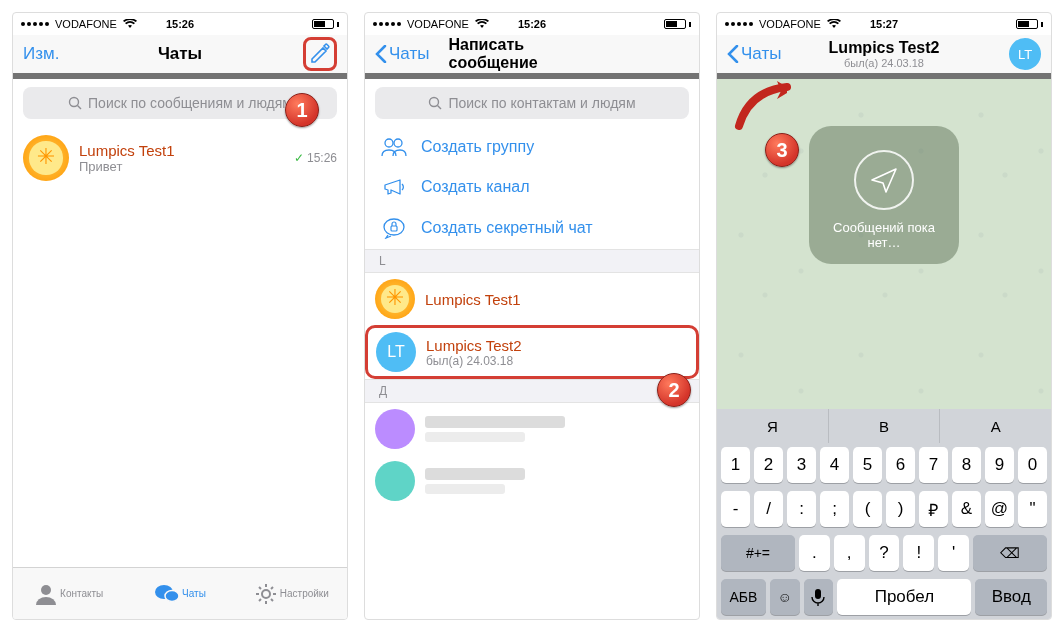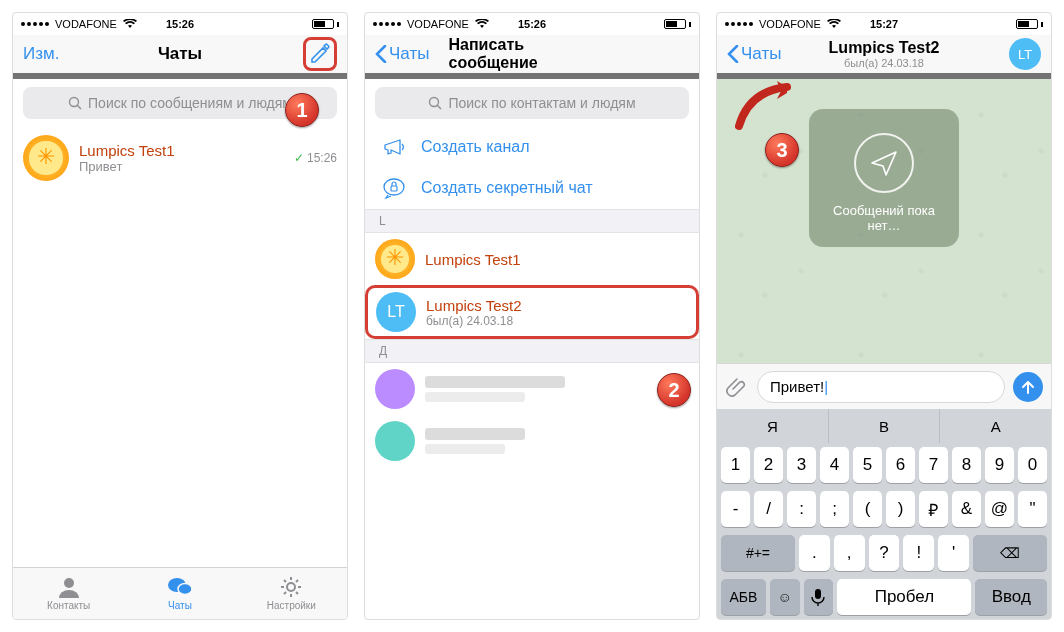--- a/index.html
+++ b/index.html
@@ -31,39 +31,39 @@
   .avatar-orange::after { content:"✳"; position:absolute; left:50%; top:50%; transform:translate(-50%,-52%); color:#ff9500; font-size:22px;}
   .avatar-blue { background:#4fbdf5; }
   .avatar-purple { background:#bb8cff; }
   .avatar-teal { background:#5fd4c7; }
   .chat-mid { flex:1; min-width:0; }
   .chat-name { font-size:15px; font-weight:500; color:#c2410c;}
   .chat-preview { font-size:13px; color:#8e8e93; }
   .chat-meta { font-size:12px; color:#8e8e93; display:flex; align-items:center; gap:3px;}
   .check { color:#3dbb46; }
   .tabbar { height:52px; border-top:1px solid #d3d3d3; background:#f8f8f8; display:flex; }
-  .tabitem { flex:1; display:flex; flex-direction:column; align-items:center; justify-content:center; font-size:10px; color:#8e8e93; gap:2px;}
+  .tabitem { flex:1; display:flex; flex-direction:row; align-items:center; justify-content:center; font-size:10px; color:#8e8e93; gap:2px;}
   .tabitem.active { color:#3390ec; }
   .action-row { display:flex; align-items:center; gap:14px; padding:10px 16px; color:#3390ec; font-size:16px; }
   .action-row .icn { width:26px; display:flex; justify-content:center; }
   .section-h { padding:4px 14px; font-size:12px; color:#8e8e93; background:#f2f2f6; border-top:1px solid #e3e3e3; border-bottom:1px solid #e3e3e3;}
   .contact-row { display:flex; align-items:center; gap:10px; padding:6px 10px; }
   .contact-row .chat-name { font-size:15px; }
   .contact-row .chat-preview { font-size:12px; }
   .highlight-row { border:3px solid #d43e34; border-radius:10px; padding:4px 8px; position:relative;}
   .blur-name { background:#dcdcdc; height:12px; border-radius:3px; width:140px; margin-bottom:4px;}
   .blur-sub { background:#ececec; height:10px; border-radius:3px; width:100px;}
   
   .chat-body { flex:1; background:#d4e3cf; position:relative; overflow:hidden;}
   .chat-body-pattern { position:absolute; inset:0; opacity:0.15; background:
      radial-gradient(circle at 20% 30%, #9aa 2px, transparent 3px),
      radial-gradient(circle at 70% 60%, #9aa 2px, transparent 3px),
      radial-gradient(circle at 40% 80%, #9aa 2px, transparent 3px);
      background-size:120px 120px;}
-  .empty-msg { position:absolute; left:50%; top:35%; transform:translate(-50%,-50%); background:rgba(105,125,100,.55); color:#fff; font-size:13px; padding:24px 18px 14px; border-radius:14px; text-align:center; width:150px;}
+  .empty-msg { position:absolute; left:50%; top:35%; transform:translate(-50%,-50%); background:rgba(105,125,100,.55); color:#fff; font-size:13px; padding:24px 18px 14px; border-radius:22px; text-align:center; width:150px;}
   .empty-msg .plane { width:60px; height:60px; border:2px solid rgba(255,255,255,.85); border-radius:50%; margin:0 auto 10px; display:flex; align-items:center; justify-content:center;}
   .inputbar { height:46px; background:#f7f7f8; border-top:1px solid #d8d8d8; display:flex; align-items:center; padding:0 8px; gap:8px;}
   .msg-input { flex:1; height:32px; background:#fff; border:1px solid #d8d8d8; border-radius:16px; padding:0 12px; font-size:15px; display:flex; align-items:center;}
   .msg-input .cursor { color:#3390ec; }
   .sendbtn { width:30px; height:30px; border-radius:50%; background:#3390ec; display:flex; align-items:center; justify-content:center; color:#fff;}
   .keyboard { background:#d1d4d9; display:flex; flex-direction:column; }
   .kb-top { display:flex; height:34px;}
   .kb-top div { flex:1; display:flex; align-items:center; justify-content:center; font-size:15px; color:#000; border-right:1px solid #b9bcc1;}
   .kb-top div:last-child{ border-right:none;}
   .kb-row { display:flex; gap:4px; padding:4px 4px;}
@@ -211,20 +211,30 @@
     <svg width="14" height="14" viewBox="0 0 14 14">
         <circle cx="6" cy="6" r="4.5" fill="none" stroke="#8e8e93" stroke-width="1.4"></circle>
         <line x1="9.5" y1="9.5" x2="13" y2="13" stroke="#8e8e93" stroke-width="1.4"></line>
       </svg>
     <span>Поиск по контактам и людям</span>
   </div>
 
   <div class="content">
     <div class="action-row">
       <span class="icn">
+          <svg width="26" height="20" viewBox="0 0 26 20">
+            <circle cx="8" cy="6" r="4" fill="none" stroke="#3390ec" stroke-width="1.3"></circle>
+            <circle cx="17" cy="6" r="4" fill="none" stroke="#3390ec" stroke-width="1.3"></circle>
+            <path d="M1 19c0-4 3-6 7-6s7 2 7 6M12 19c0-4 3-6 7-6s6 2 6 6" fill="none" stroke="#3390ec" stroke-width="1.3"></path>
+          </svg>
+        </span>
+      <span>Создать группу</span>
+    </div>
+    <div class="action-row">
+      <span class="icn">
           <svg width="24" height="20" viewBox="0 0 24 20">
             <path d="M3 8v4l3 1v4l3-1v-3l9 4V3L6 7Z" fill="none" stroke="#3390ec" stroke-width="1.3" stroke-linejoin="round"></path>
             <path d="M20 7a4 4 0 0 1 0 6" fill="none" stroke="#3390ec" stroke-width="1.3"></path>
           </svg>
         </span>
       <span>Создать канал</span>
     </div>
     <div class="action-row">
       <span class="icn">
           <svg width="24" height="22" viewBox="0 0 24 22">
@@ -322,36 +332,20 @@
     <div class="empty-msg">
       <div class="plane">
         <svg width="30" height="30" viewBox="0 0 30 30">
             <path d="M3 15 27 4 17 27l-3-9Z" fill="none" stroke="#fff" stroke-width="1.6" stroke-linejoin="round"></path>
           </svg>
       </div>
       <span>Сообщений пока нет…</span>
     </div>
   </div>
 
-  <div class="inputbar">
-    <span>
-      <svg width="24" height="24" viewBox="0 0 24 24">
-          <path d="M8 14l7-7a3 3 0 0 1 4 4l-9 9a5 5 0 0 1-7-7l9-9" fill="none" stroke="#8e8e93" stroke-width="1.6" stroke-linecap="round"></path>
-        </svg>
-    </span>
-    <div class="msg-input">
-      <span>Привет!</span>
-        <span class="cursor">|</span>
-    </div>
-    <div class="sendbtn">
-      <svg width="16" height="16" viewBox="0 0 16 16">
-          <path d="M8 14V3M3 8l5-5 5 5" fill="none" stroke="#fff" stroke-width="2" stroke-linecap="round" stroke-linejoin="round"></path>
-        </svg>
-    </div>
-  </div>
 
   <div class="keyboard">
     <div class="kb-top">
       <div>Я</div>
       <div>В</div>
       <div>А</div>
     </div>
     <div class="kb-row">
       <div class="key">1</div>
       <div class="key">2</div>

